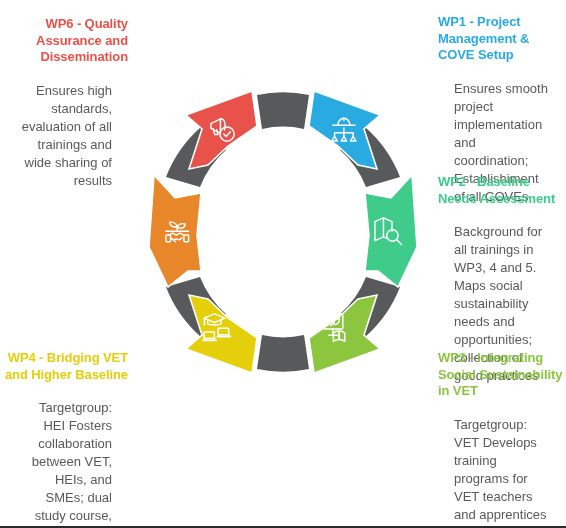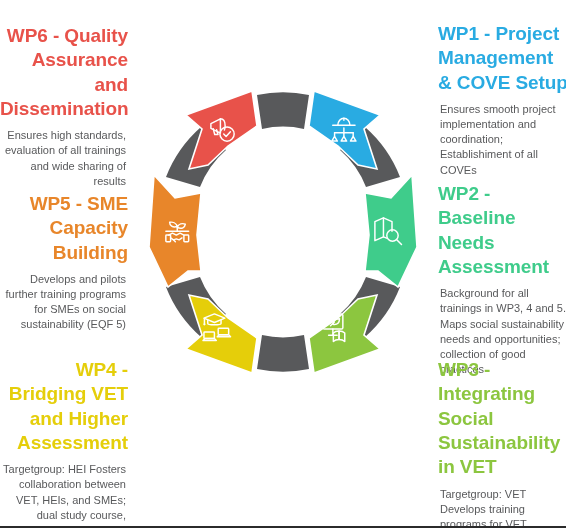--- a/index.html
+++ b/index.html
@@ -10,29 +10,29 @@
     overflow:hidden;
     position:relative;
     box-sizing:border-box;
     border-bottom:2px solid #2b2b2b;
   }
   .stage{position:absolute;inset:0;}
 
   
   .block{position:absolute;width:130px;}
   .block h3{
-    margin:16px 0 7px 0;
-    font-size:19px;
+    margin:8px 0 7px 0;
+    font-size:13px;
     line-height:1.28;
     font-weight:bold;
     letter-spacing:-0.1px;
   }
   .block p{
-    margin:2px;
-    font-size:11px;
+    margin:16px;
+    font-size:13px;
     line-height:1.38;
     color:#58595b;
   }
   .block.right{left:438px;text-align:left;}
   .block.left{left:0px;width:128px;text-align:right;padding-right:2px;}
 
   #wp6-block{top:8px;}
   #wp5-block{top:176px;}
   #wp4-block{top:342px;}
   #wp1-block{top:6px;}
@@ -52,27 +52,23 @@
 </head>
 <body>
 
 <div class="stage">
 
   <div class="block left" id="wp6-block">
     <h3 style="color: rgb(232, 82, 74);">WP6 - Quality Assurance and Dissemination</h3>
     <p>Ensures high standards, evaluation of all trainings and wide sharing of results</p>
   </div>
 
-  <div class="block left" id="wp5-block">
-    <h3 style="color: rgb(232, 134, 42);">WP5 - SME Capacity Building</h3>
-    <p>Develops and pilots further training programs for SMEs on social sustainability (EQF 5)</p>
-  </div>
 
   <div class="block left" id="wp4-block">
-    <h3 style="color: rgb(229, 206, 10);">WP4 - Bridging VET and Higher Assessment</h3>
+    <h3 style="color: rgb(229, 206, 10);">WP4 - Bridging VET and Higher Baseline</h3>
     <p>Targetgroup: HEI Fosters collaboration between VET, HEIs, and SMEs; dual study course, applied research (EQF 9)</p>
   </div>
 
   <div class="block right" id="wp1-block">
     <h3 style="color: rgb(41, 171, 226);">WP1 - Project Management &amp; COVE Setup</h3>
     <p>Ensures smooth project implementation and coordination; Establishiment of all COVEs</p>
   </div>
 
   <div class="block right" id="wp2-block">
     <h3 style="color: rgb(63, 204, 139);">WP2 - Baseline Needs Assessment</h3>

